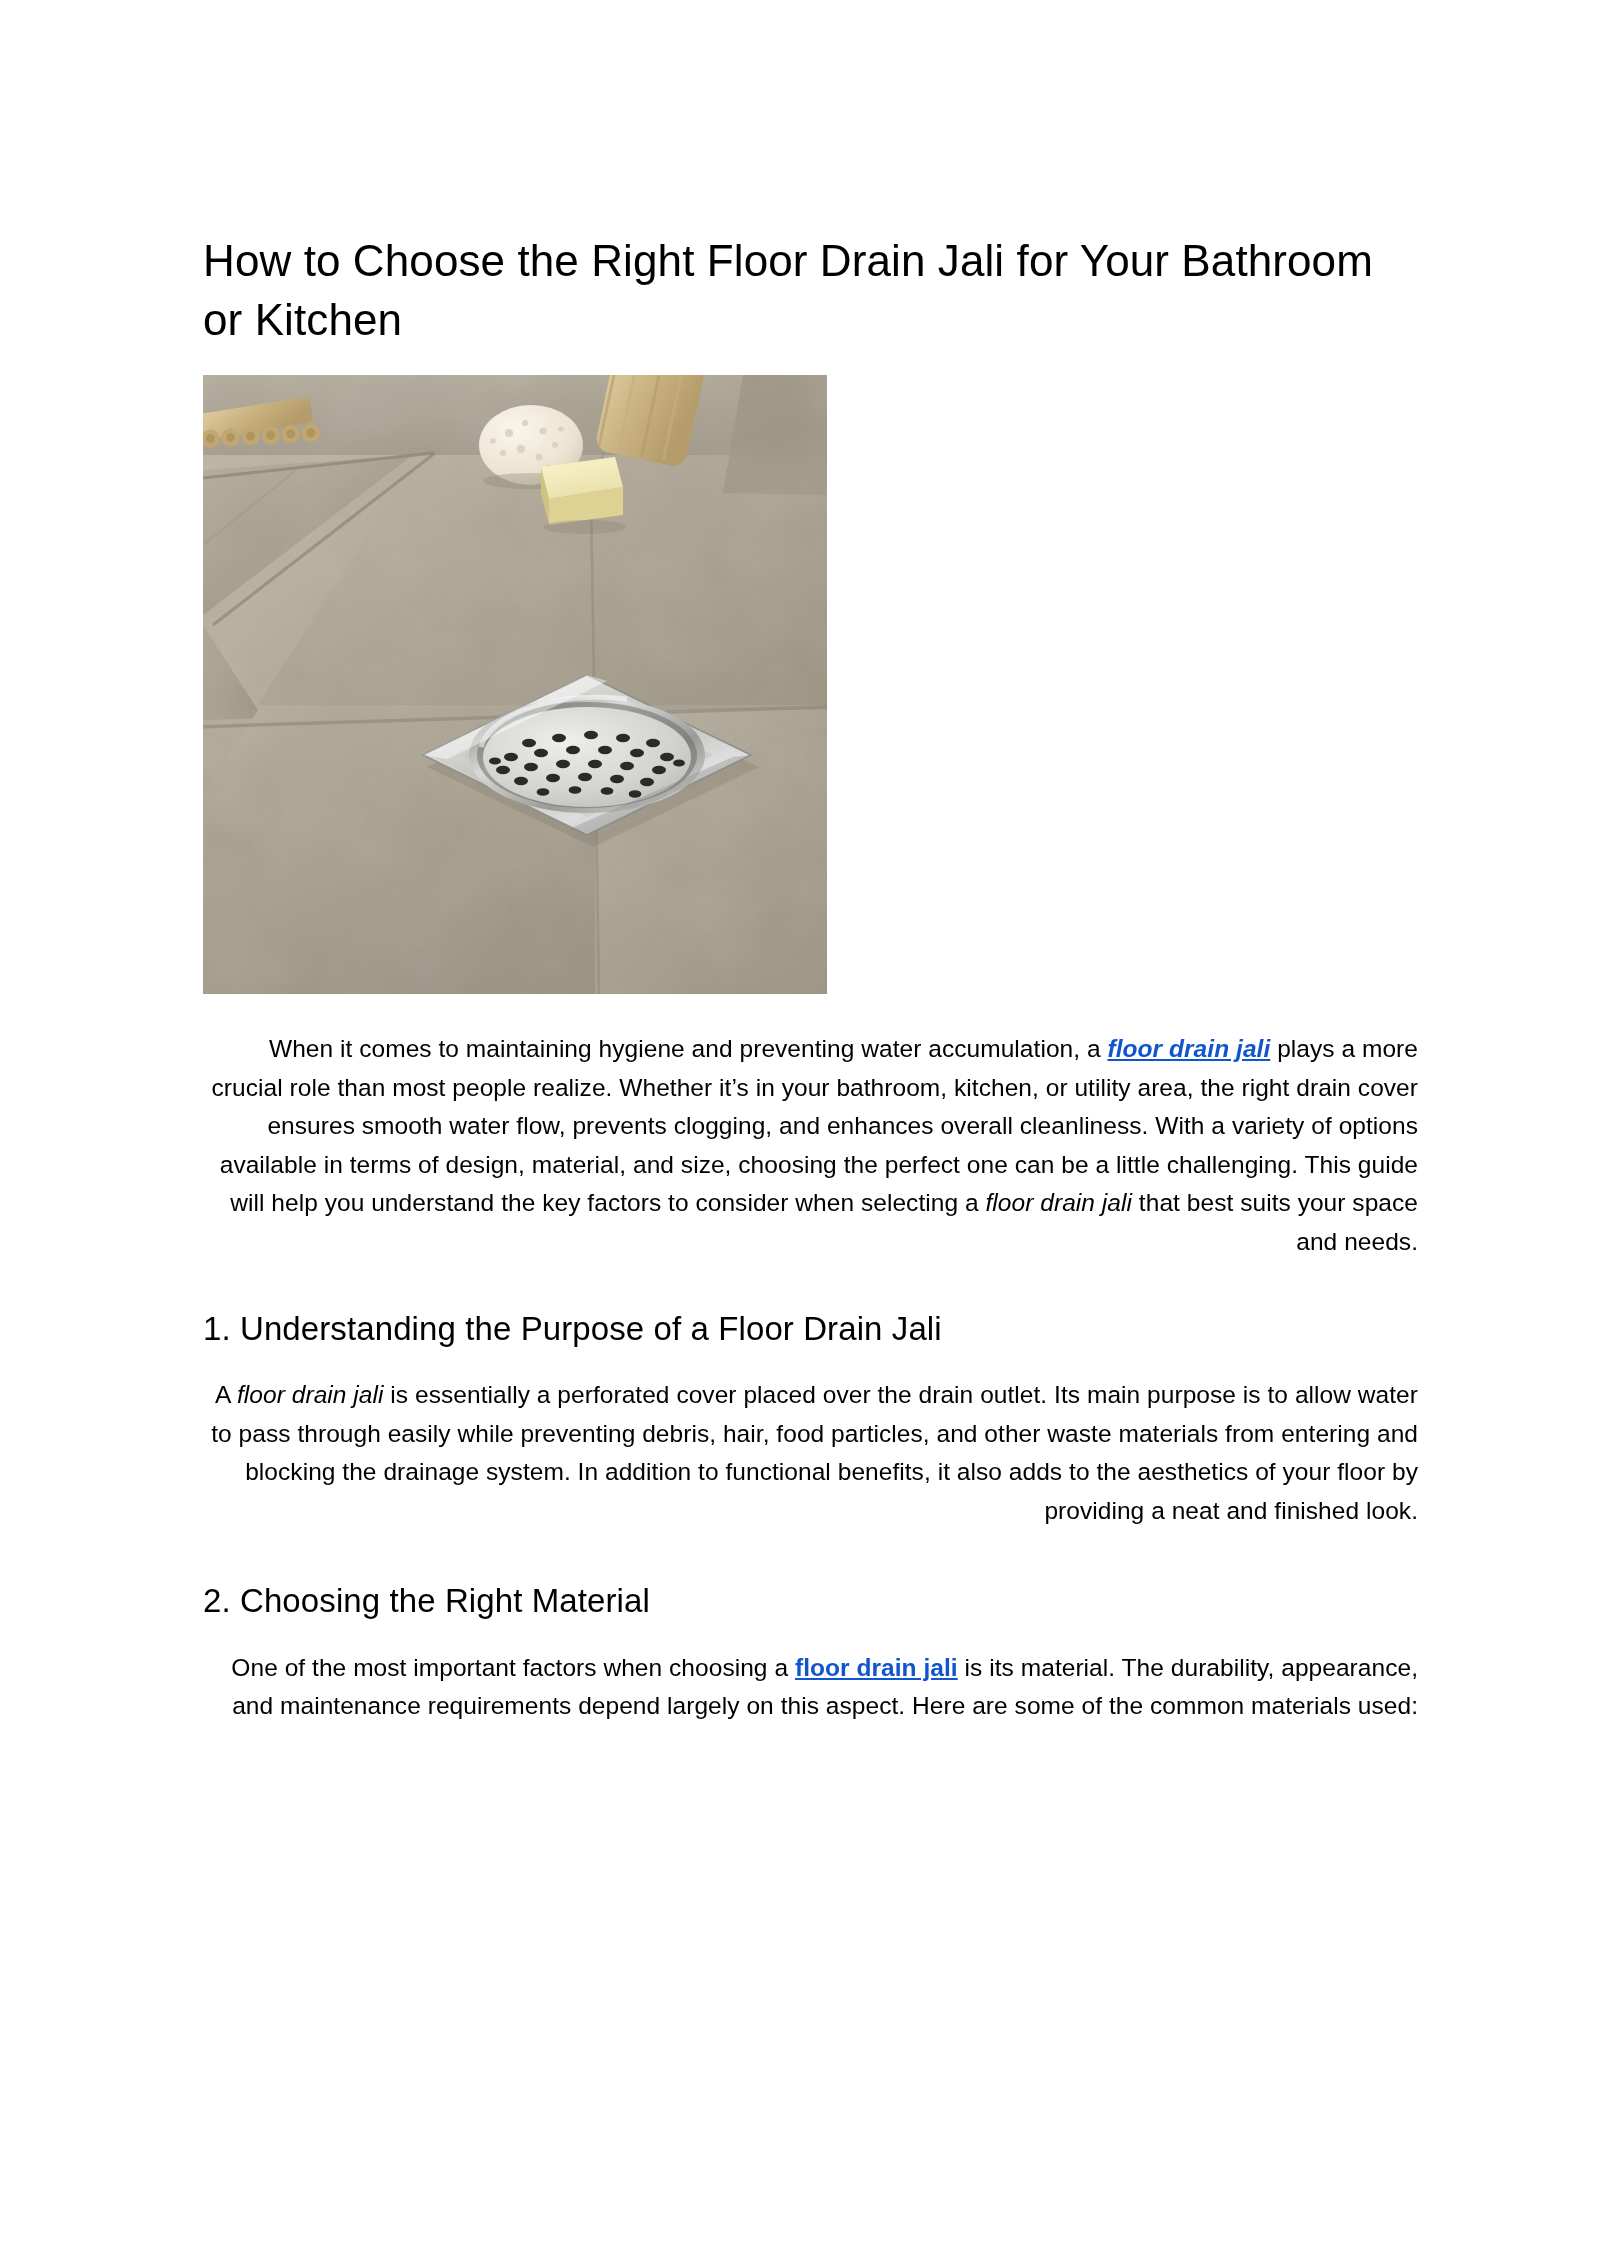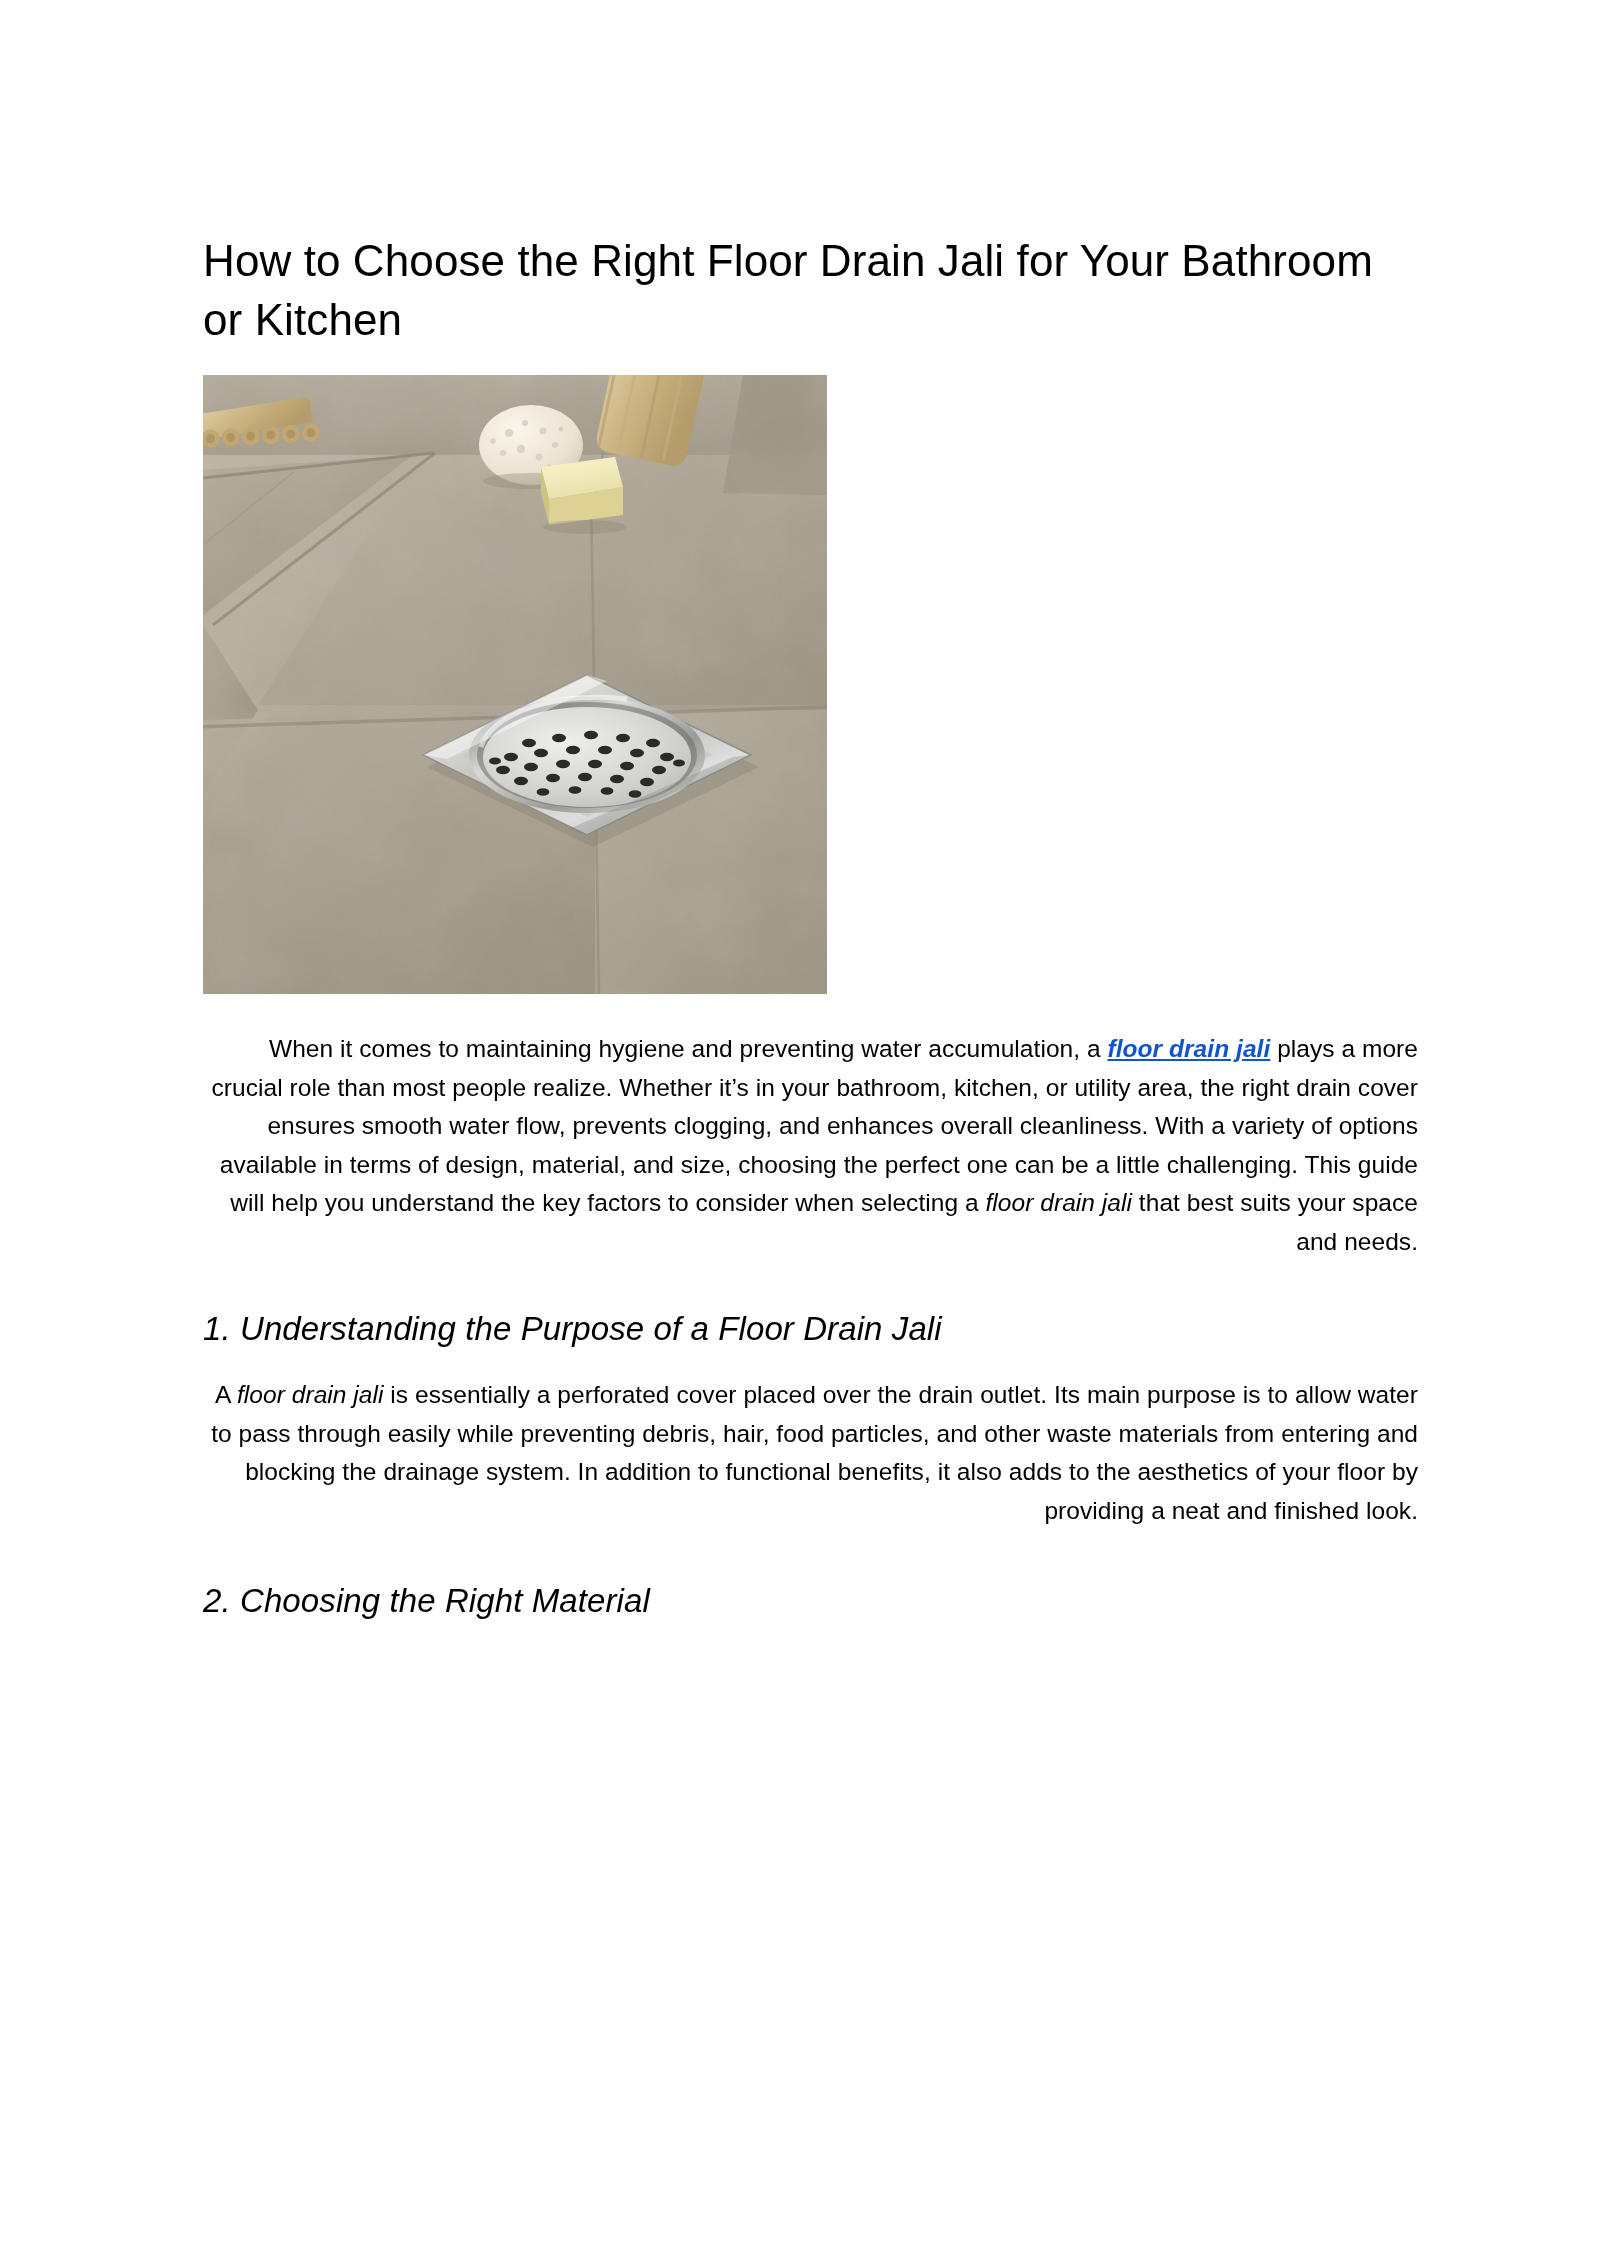--- a/index.html
+++ b/index.html
@@ -73,21 +73,20 @@
   .para.p-first { margin-top: 36px; }
   .para.p-gap   { margin-top: 29px; }
 
   .h2 {
     font-size: 33px;
     font-weight: 400;
     line-height: 1.25;
     color: #000000;
     margin: 0;
     letter-spacing: 0.1px;
-    font-style: italic;
   }
   .h2.first-h2 { margin-top: 47px; }
   .h2.next-h2  { margin-top: 50px; }
   .h2 + .para  { margin-top: 27px; }
 
   a.inline-link {
     color: #1155cc;
     text-decoration: underline;
     text-underline-offset: 2px;
     font-weight: 700;
@@ -314,15 +313,16 @@
 
     <p class="para p-first"><span>When it comes to maintaining hygiene and preventing water accumulation, a </span><a href="#" class="inline-link ital">floor drain jali</a><span> plays a more crucial role than most people realize. Whether it’s in your bathroom, kitchen, or utility area, the right drain cover ensures smooth water flow, prevents clogging, and enhances overall cleanliness. With a variety of options available in terms of design, material, and size, choosing the perfect one can be a little challenging. This guide will help you understand the key factors to consider when selecting a </span><em class="term">floor drain jali</em><span> that best suits your space and needs.</span></p>
 
     <h2 class="h2 first-h2">1. Understanding the Purpose of a Floor Drain Jali</h2>
 
     <p class="para"><span>A </span><em class="term">floor drain jali</em><span> is essentially a perforated cover placed over the drain outlet. Its main purpose is to allow water to pass through easily while preventing debris, hair, food particles, and other waste materials from entering and blocking the drainage system. In addition to functional benefits, it also adds to the aesthetics of your floor by providing a neat and finished look.</span></p>
 
 
     <h2 class="h2 next-h2">2. Choosing the Right Material</h2>
 
+    <p class="para"><span>One of the most important factors when choosing a </span><a href="#" class="inline-link">floor drain jali</a><span> is its material. The durability, appearance, and maintenance requirements depend largely on this aspect. Here are some of the common materials used:</span></p>
 
   </div>
 </div>
 
 </body></html>

